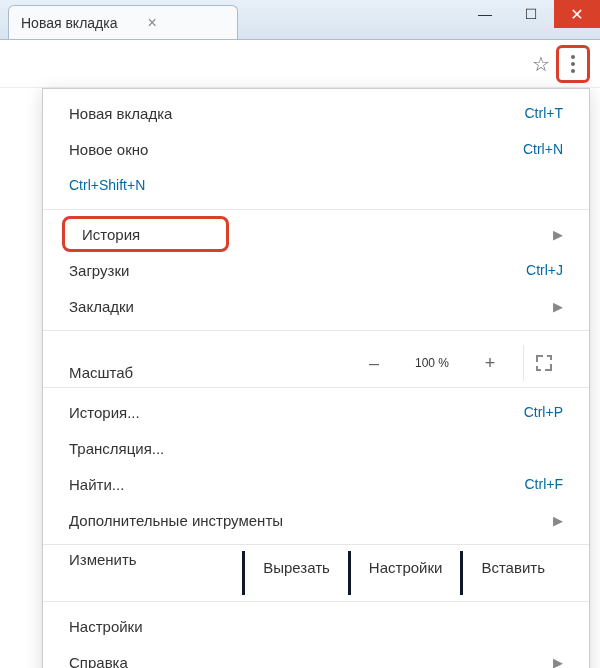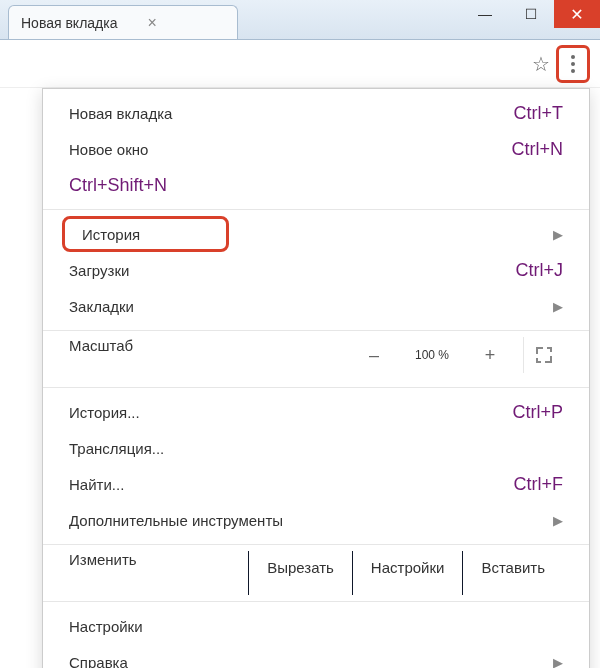--- a/index.html
+++ b/index.html
@@ -121,22 +121,22 @@
   .menu-item {
     display: flex;
     align-items: center;
     justify-content: space-between;
     height: 36px;
     padding: 0 26px;
     font-size: 15px;
     color: #333;
   }
   .menu-item .shortcut {
-    color: #701a75;
-    font-size: 18px;
+    color: #0369a1;
+    font-size: 14px;
   }
   .menu-item .chev {
     color: #888;
     font-size: 13px;
   }
   .menu-item.highlighted {
     position: relative;
     margin-left: 13px;
   }
   .menu-item.highlighted::before {
@@ -151,21 +151,21 @@
     pointer-events: none;
   }
   .menu-sep {
     height: 1px;
     background: #e6e6e6;
     margin: 6px 0;
   }
   
   .zoom-row {
     display: flex;
-    align-items: flex-start;
+    align-items: flex-end;
     height: 44px;
     padding: 0 26px;
   }
   .zoom-label {
     flex: 1;
     font-size: 15px;
     color: #333;
   }
   .zoom-controls {
     display: flex;
@@ -230,21 +230,21 @@
     font-size: 15px;
     color: #333;
   }
   .edit-btns {
     display: flex;
   }
   .edit-btn {
     padding: 8px 18px;
     font-size: 15px;
     color: #333;
-    border-left: 1px solid #0f172a;
+    border-left: 3px solid #0f172a;
   }
 </style>
 </head>
 <body>
 
 <div class="titlebar">
   <div class="tab">
     <span>Новая вкладка</span>
     <span class="tab-close">×</span>
   </div>

